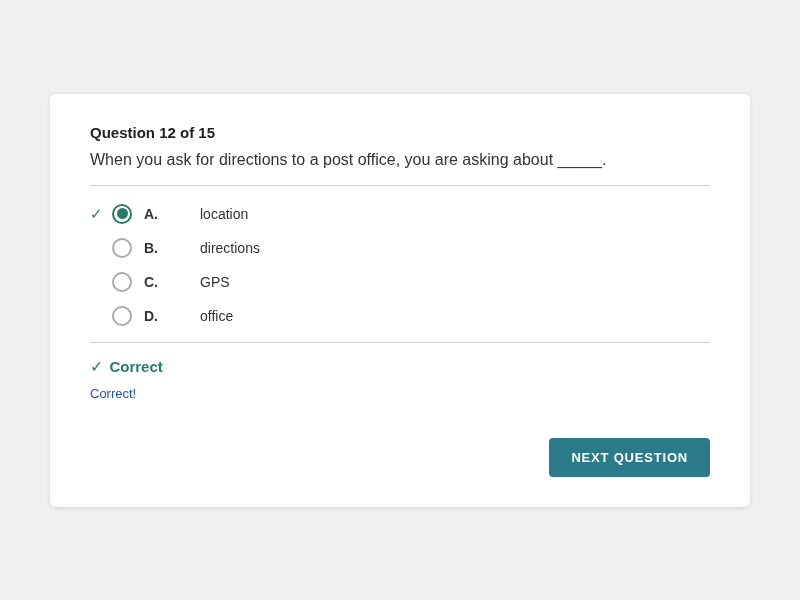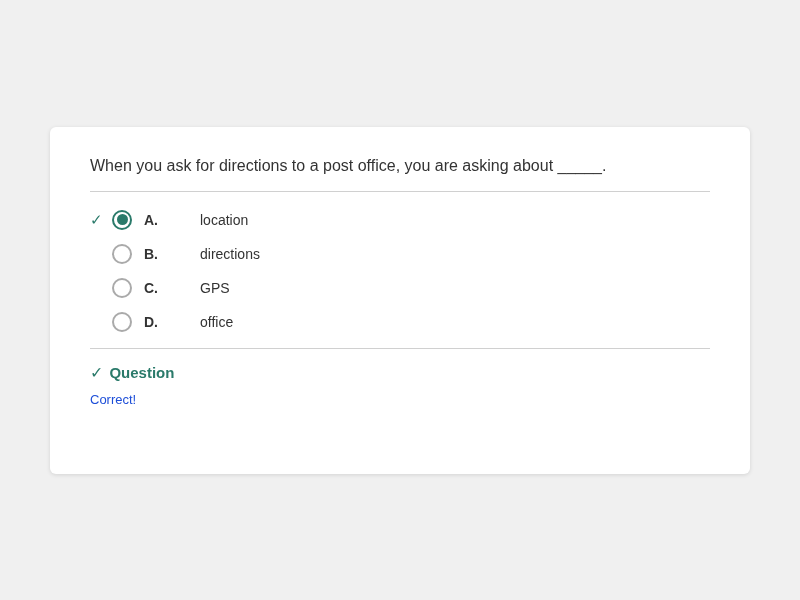--- a/index.html
+++ b/index.html
@@ -145,20 +145,21 @@
       letter-spacing: 0.8px;
       border-radius: 4px;
       cursor: pointer;
       text-transform: uppercase;
     }
   </style>
 </head>
 <body>
 
 <div class="card">
+  <div class="question-label">Question 12 of 15</div>
   <div class="question-text">When you ask for directions to a post office, you are asking about _____.</div>
   <hr class="divider">
 
   <ul class="options-list">
 
     <li class="option-item">
       <span class="check-mark">✓</span>
       <div class="radio-outer selected">
         <div class="radio-inner"></div>
       </div>
@@ -185,18 +186,21 @@
       <div class="radio-outer"></div>
       <span class="option-letter">D.</span>
       <span class="option-text">office</span>
     </li>
   </ul>
 
   <hr class="result-divider">
 
   <div class="result-row">
     <span class="result-check">✓</span>
-    <span class="result-label">Question</span>
+    <span class="result-label">Correct</span>
   </div>
 
   <div class="result-message">Correct!</div>
 
+  <div class="footer-row">
+    <button class="next-button">NEXT QUESTION</button>
+  </div>
 </div>
 
 </body></html>

